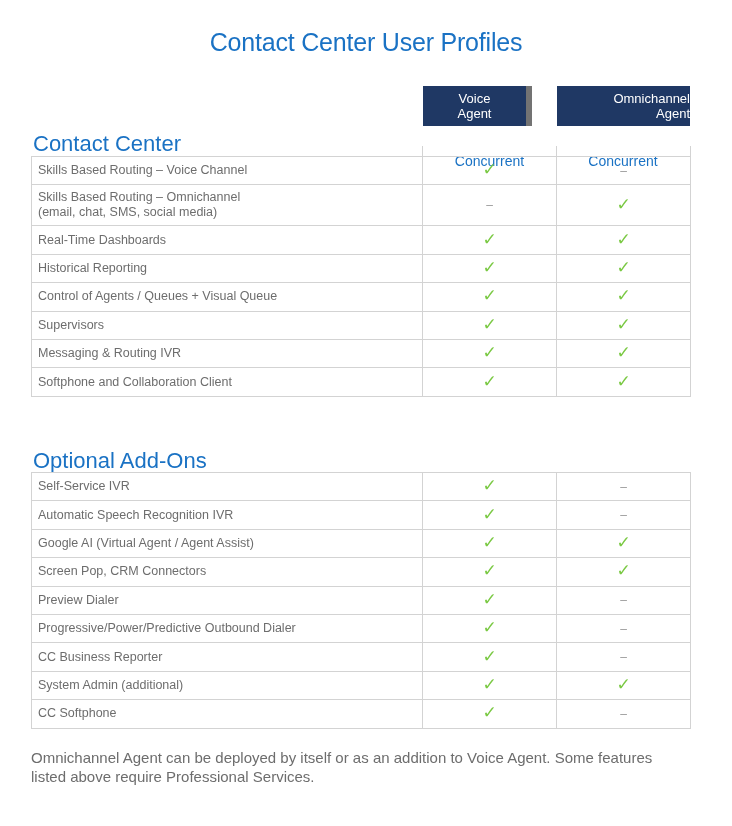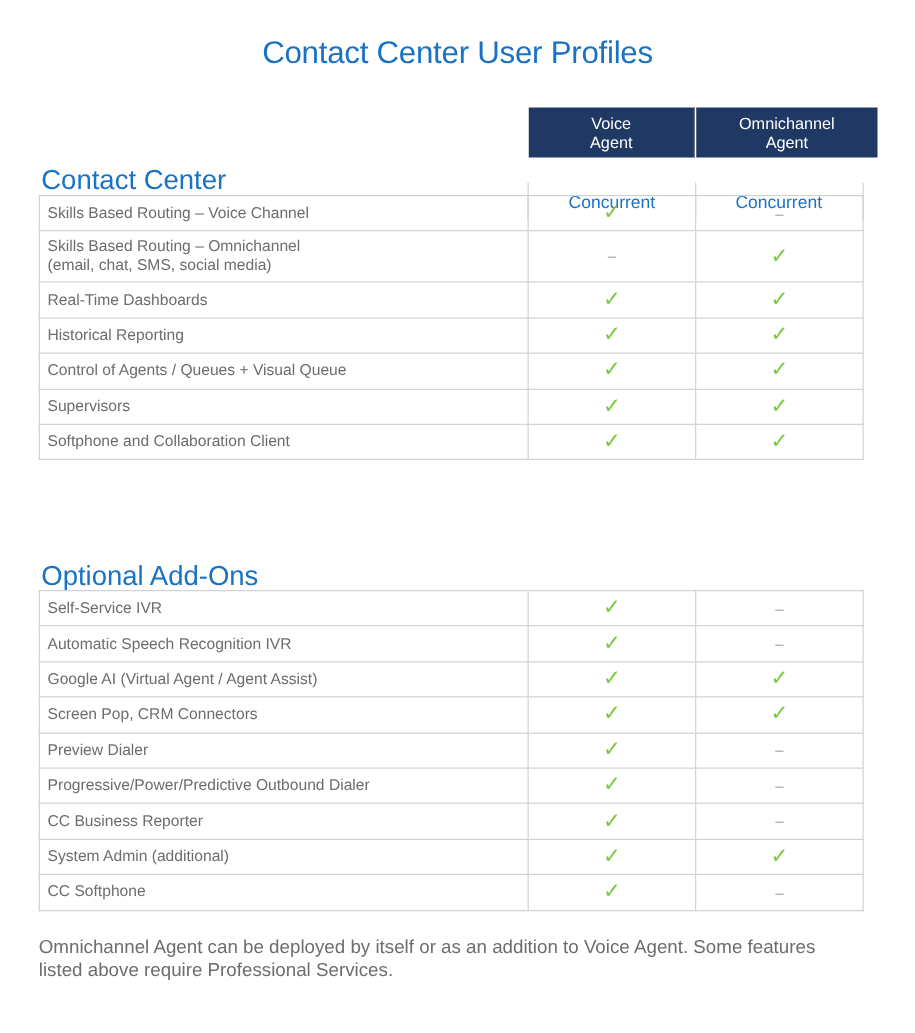--- a/index.html
+++ b/index.html
@@ -12,22 +12,22 @@
     .title {
       position: absolute; left: 0; top: 28px; width: 732px;
       text-align: center; font-size: 25px; color: #1a72c4; letter-spacing: -0.2px;
     }
     .col-head {
       position: absolute; top: 86px; height: 40px;
       background: #1f3864; color: #ffffff; font-size: 13px;
       line-height: 15px; text-align: center; display: flex;
       flex-direction: column; justify-content: center;
     }
-    .col-head.voice { left: 423px; width: 133px; border-right: 1px solid #737373; }
-    .col-head.omni { left: 557px; width: 145px; }
+    .col-head.voice { left: 423px; width: 109px; border-right: 6px solid #737373; }
+    .col-head.omni { left: 557px; width: 133px; align-items: flex-end; }
 
     .section-label {
       position: absolute; left: 33px; font-size: 22px; color: #1a72c4;
     }
     .lic-cell {
       position: absolute; top: 126px; height: 30px;
       font-size: 14px; color: #1a72c4; text-align: center; line-height: 30px;
       border-left: 1px solid #d3d3d3; border-right: 1px solid #d3d3d3; margin-top: 20px;
     }
     .lic-cell.voice { left: 422px; width: 135px; }
@@ -116,20 +116,27 @@
         </tr>
         <tr>
           <td class="feat">
             <div>Supervisors</div>
           </td>
           <td class="val"><span class="check">✓</span></td>
           <td class="val"><span class="check">✓</span></td>
         </tr>
         <tr>
           <td class="feat">
+            <div>Messaging &amp; Routing IVR</div>
+          </td>
+          <td class="val"><span class="check">✓</span></td>
+          <td class="val"><span class="check">✓</span></td>
+        </tr>
+        <tr>
+          <td class="feat">
             <div>Softphone and Collaboration Client</div>
           </td>
           <td class="val"><span class="check">✓</span></td>
           <td class="val"><span class="check">✓</span></td>
         </tr>
       </tbody>
     </table>
 
   <div class="section-label" style="top:448px;">Optional Add-Ons</div>
   <table class="grid" id="grid-1" style="top:472px;">

